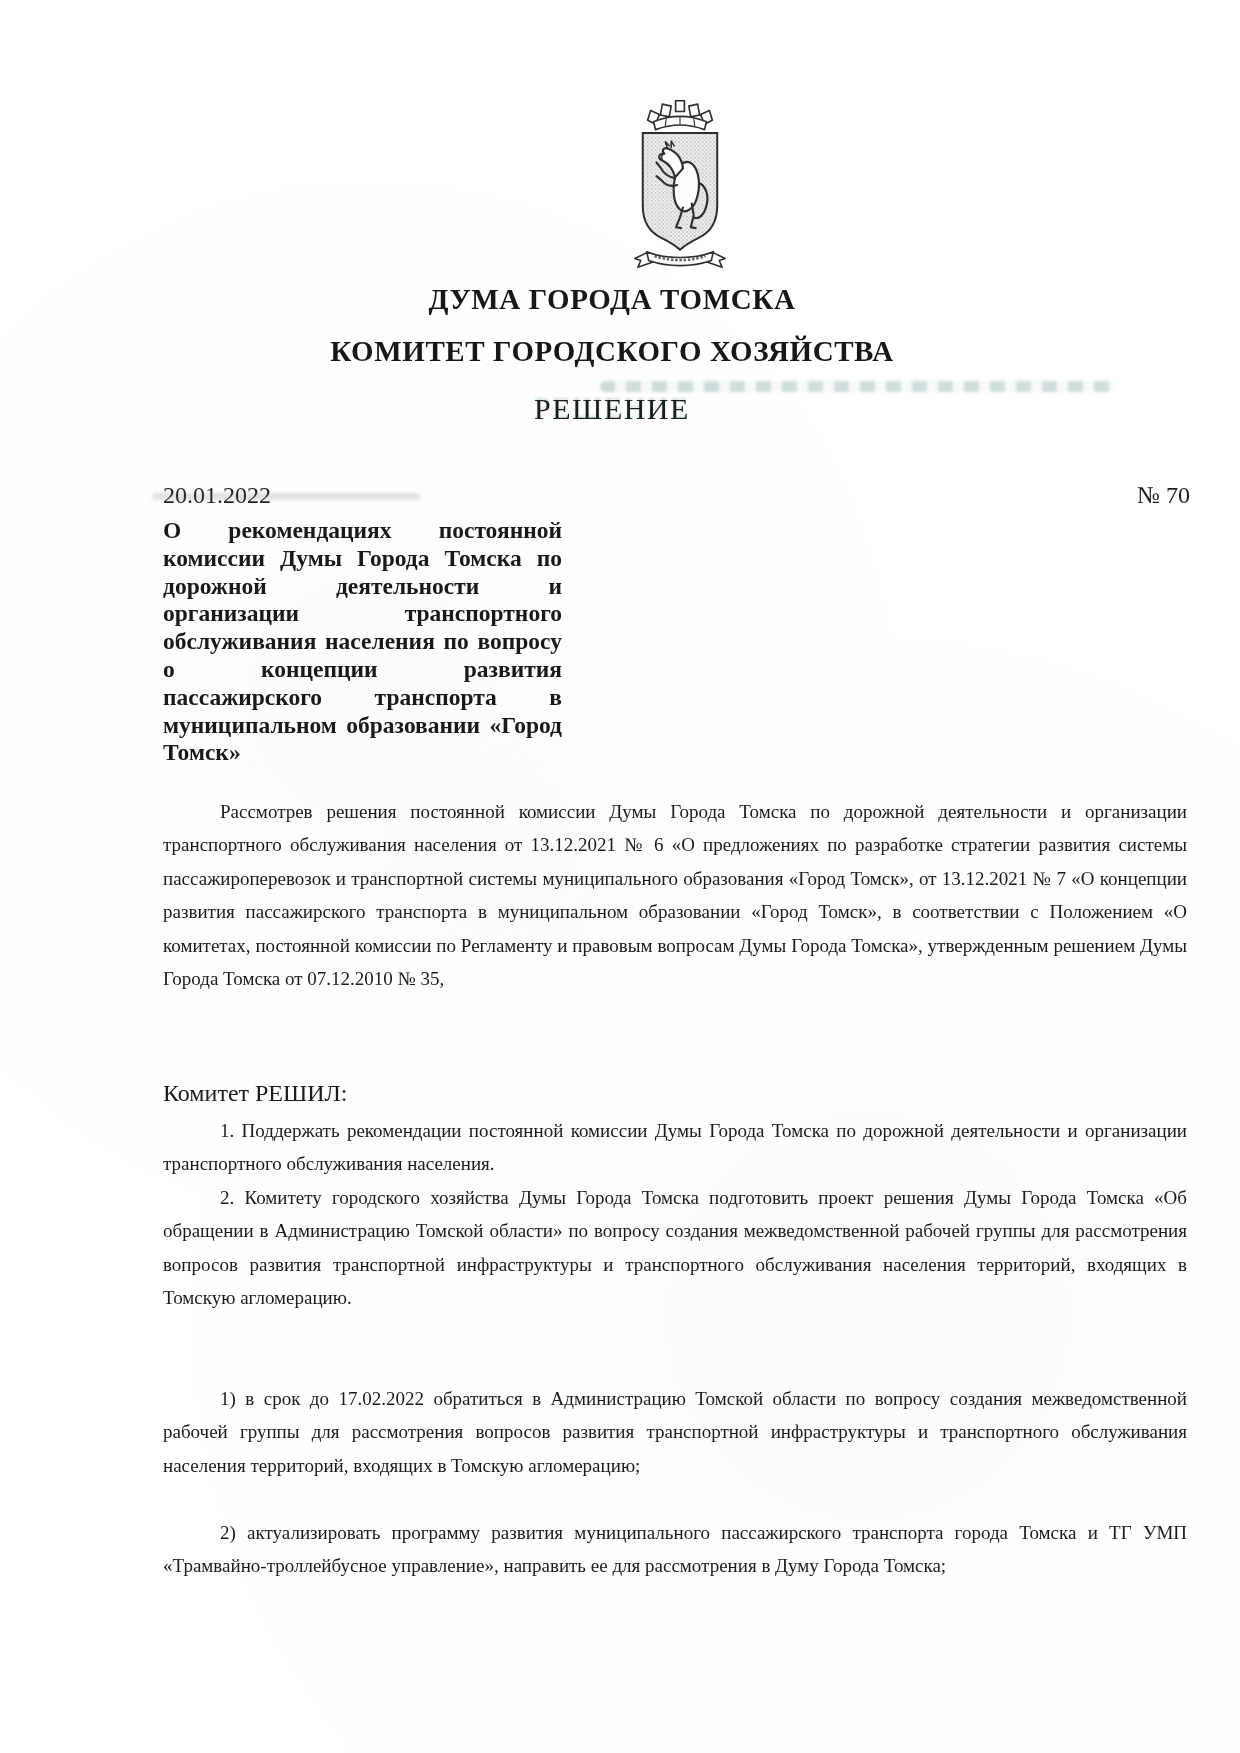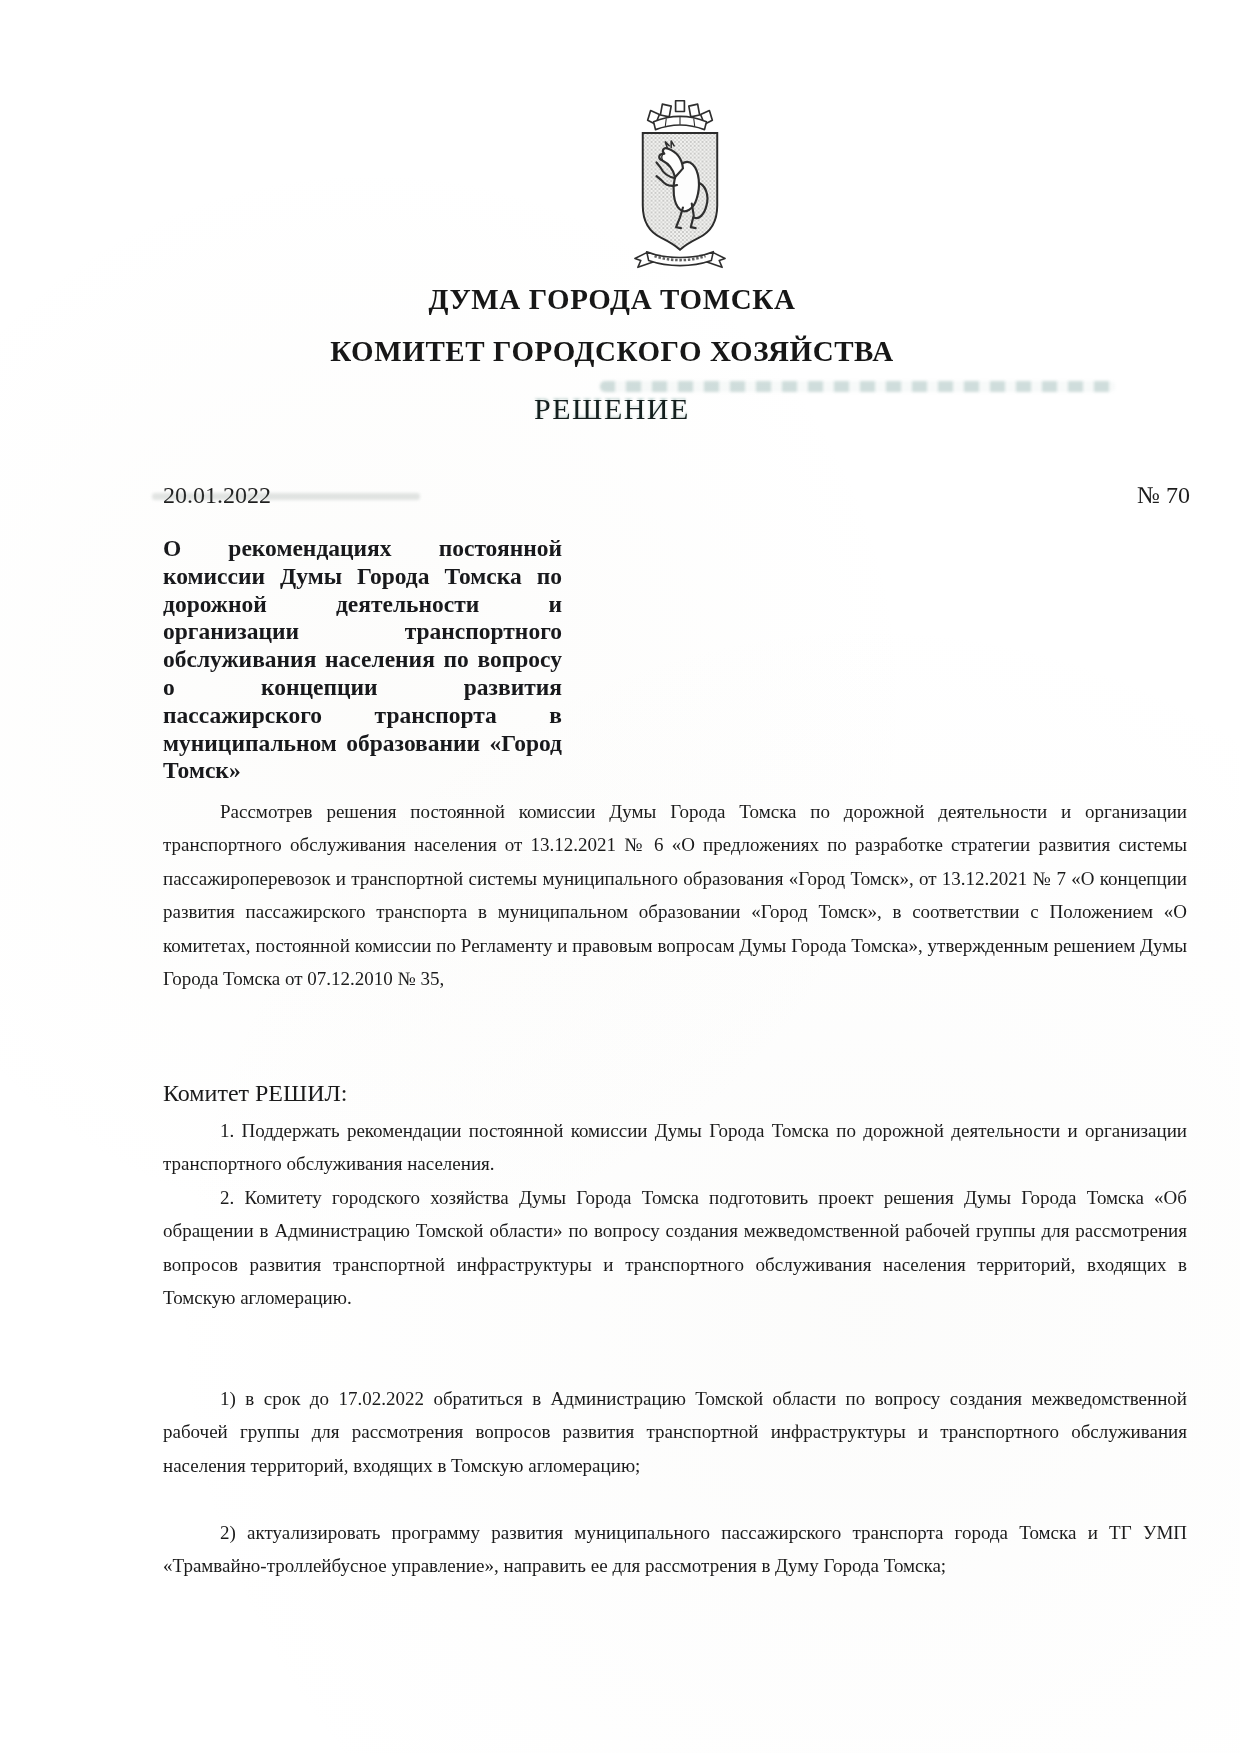--- a/index.html
+++ b/index.html
@@ -30,21 +30,21 @@
     font-weight:normal;font-size:30px;letter-spacing:1.5px;color:#141f1e;
     text-shadow:0 -2px 2px rgba(60,120,113,0.25);
   }
   .date-row{
     left:163px;top:470px;width:1027px;
     display:flex;justify-content:space-between;
     font-size:24px;
     margin-top:12px;
   }
   .subject{
-    left:163px;top:535px;width:399px;
+    left:163px;top:517px;width:399px;
     font-weight:bold;font-size:23.5px;line-height:27.8px;
     text-align:justify;text-align-last:left;color:#18191c;
   }
   .body-par{
     left:163px;width:1024px;
     font-size:19px;line-height:33.4px;
     text-align:justify;text-align-last:left;
     text-indent:57px;color:#1b1b1b;
   }
   .resolved{

